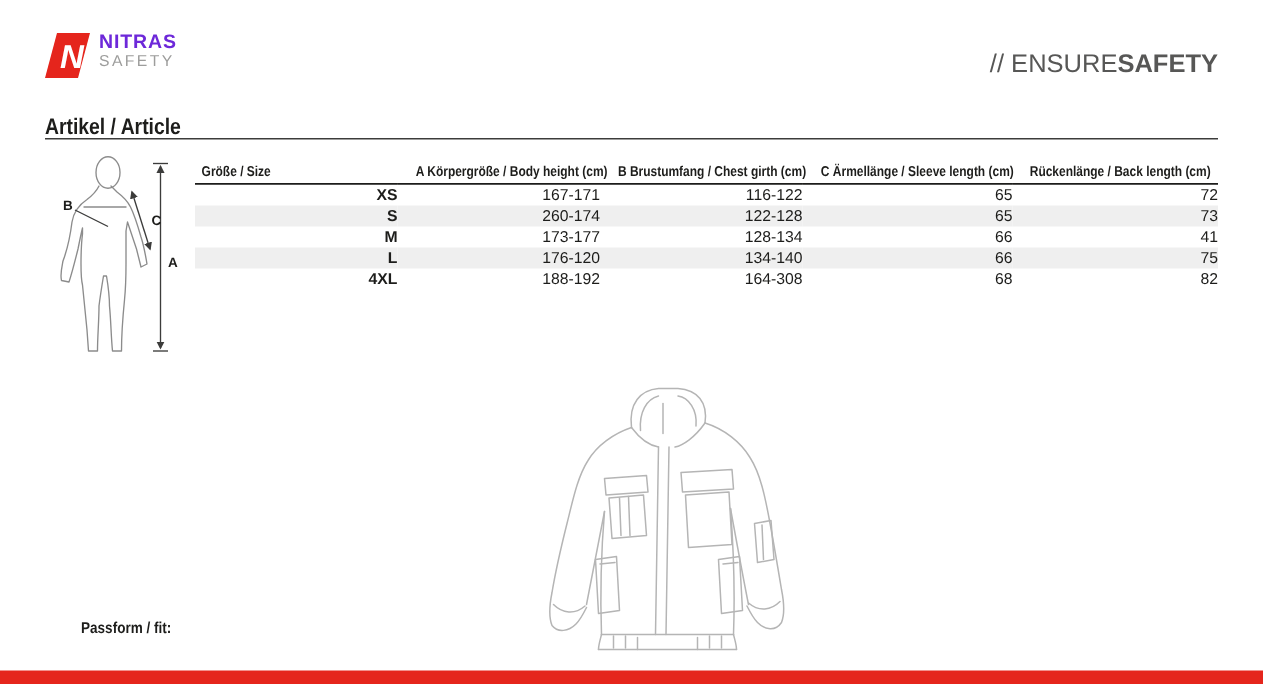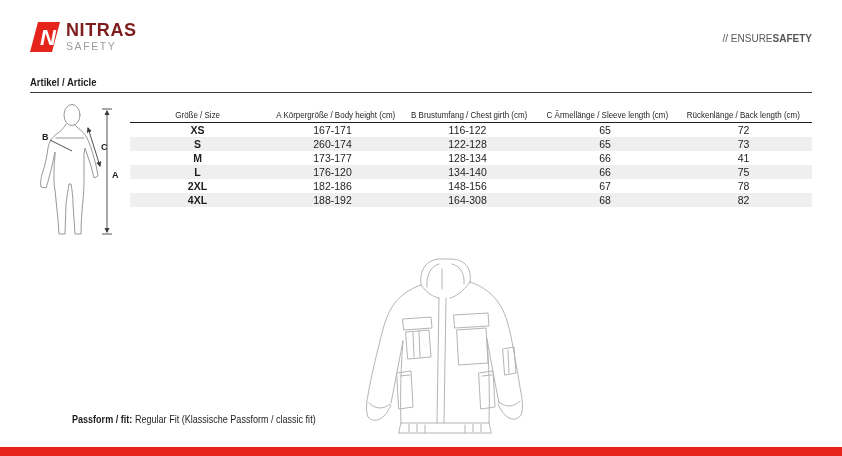--- a/index.html
+++ b/index.html
@@ -8,49 +8,49 @@
     font-family:"Liberation Sans",sans-serif;color:var(--text,#1d1d1b);
     overflow:hidden;
   }
   .cond{display:inline-block;transform:scaleX(0.86);transform-origin:0 50%;white-space:nowrap;}
   .cond-c{display:inline-block;transform:scaleX(0.84);transform-origin:50% 50%;white-space:nowrap;}
 
   
   .logo{position:absolute;left:30px;top:21px;display:flex;align-items:flex-start;}
   .logo-icon{width:30px;height:32px;}
   .logo-text{margin-left:6px;line-height:1;}
-  .logo-name{font-size:18px;font-weight:700;color:#7f1d1d;letter-spacing:0.6px;}
+  .logo-name{font-size:13px;font-weight:700;color:#6d28d9;letter-spacing:0.6px;}
   .logo-sub{font-size:10.5px;color:#9d9d9c;letter-spacing:1.6px;margin-top:2px;}
-  .tagline{position:absolute;right:30px;top:33px;font-size:10px;color:#575756;white-space:nowrap;}
+  .tagline{position:absolute;right:30px;top:33px;font-size:17px;color:#575756;white-space:nowrap;}
   .tagline .bold{font-weight:700;}
 
   
-  .article-label{position:absolute;left:30px;top:76px;font-size:11px;font-weight:700;}
+  .article-label{position:absolute;left:30px;top:76px;font-size:15px;font-weight:700;}
   .article-value{position:absolute;left:135px;top:76px;font-size:10.5px;font-weight:700;}
   .article-rule{position:absolute;left:30px;top:92px;width:782px;height:1px;background:#3c3c3b;}
 
   
   .size-table-wrap{position:absolute;left:130px;top:106px;width:682px;}
   table.size-table{border-collapse:collapse;table-layout:fixed;width:682px;}
   table.size-table th{
-    font-size:9.5px;font-weight:400;text-align:center;padding:0;height:16px;
+    font-size:9.5px;font-weight:700;text-align:left;padding:0;height:16px;
     border-bottom:1.5px solid #1d1d1b;white-space:nowrap;overflow:visible;
   }
   table.size-table td{
-    font-size:10.5px;text-align:center;padding:0;height:14px;line-height:14px;white-space:nowrap;
+    font-size:10.5px;text-align:right;padding:0;height:14px;line-height:14px;white-space:nowrap;
   }
   table.size-table td:first-child{font-weight:700;}
   table.size-table tbody tr:nth-child(even){background:var(--row-alt,#efefef);}
 
   
   .figure-svg{position:absolute;left:28px;top:104px;width:100px;height:140px;}
   .jacket-svg{position:absolute;left:355px;top:255px;width:180px;height:192px;}
 
   
-  .fit-label{position:absolute;left:48px;top:413px;font-size:10.5px;font-weight:700;padding-left:24px;}
+  .fit-label{position:absolute;left:30px;top:413px;font-size:10.5px;font-weight:700;padding-left:24px;}
   .fit-value{position:absolute;left:135px;top:413px;font-size:10.5px;}
 
   .bottom-bar{position:absolute;left:0;bottom:0;width:842px;height:9px;background:var(--brand-red,#e5251c);}
 
   .mline{stroke:#3c3c3b;stroke-width:0.9;fill:none;}
   .mlabel{font-family:"Liberation Sans",sans-serif;font-size:9px;font-weight:700;fill:#1d1d1b;}
   .body-line{stroke:#8c8c8c;stroke-width:0.9;fill:none;stroke-linejoin:round;stroke-linecap:round;}
   .jk{stroke:#b5b5b5;stroke-width:1;fill:none;stroke-linejoin:round;stroke-linecap:round;}
 </style>
 </head>
@@ -138,27 +138,20 @@
             <td>41</td>
           </tr>
           <tr>
             <td>L</td>
             <td>176-120</td>
             <td>134-140</td>
             <td>66</td>
             <td>75</td>
           </tr>
           <tr>
-            <td>2XL</td>
-            <td>182-186</td>
-            <td>148-156</td>
-            <td>67</td>
-            <td>78</td>
-          </tr>
-          <tr>
             <td>4XL</td>
             <td>188-192</td>
             <td>164-308</td>
             <td>68</td>
             <td>82</td>
           </tr>
         </tbody>
     </table>
   </div>
 
@@ -202,17 +195,16 @@
       <path class="jk" d="M45,121 L55,120"></path>
       <path class="jk" d="M124,118 L138,116 L140,152 L126,154 Z"></path>
       <path class="jk" d="M127,121 L137,120"></path>
 
       <path class="jk" d="M148,94 L159,92 L161,118 L150,120 Z"></path>
       <path class="jk" d="M153,95 L154,118"></path>
     </g>
   </svg>
 
   <div class="fit-label"><span class="cond">Passform / fit:</span></div>
-  <div class="fit-value"><span class="cond">Regular Fit (Klassische Passform / classic fit)</span></div>
 
   <div class="bottom-bar"></div>
 
 </div>
 
 </body></html>

